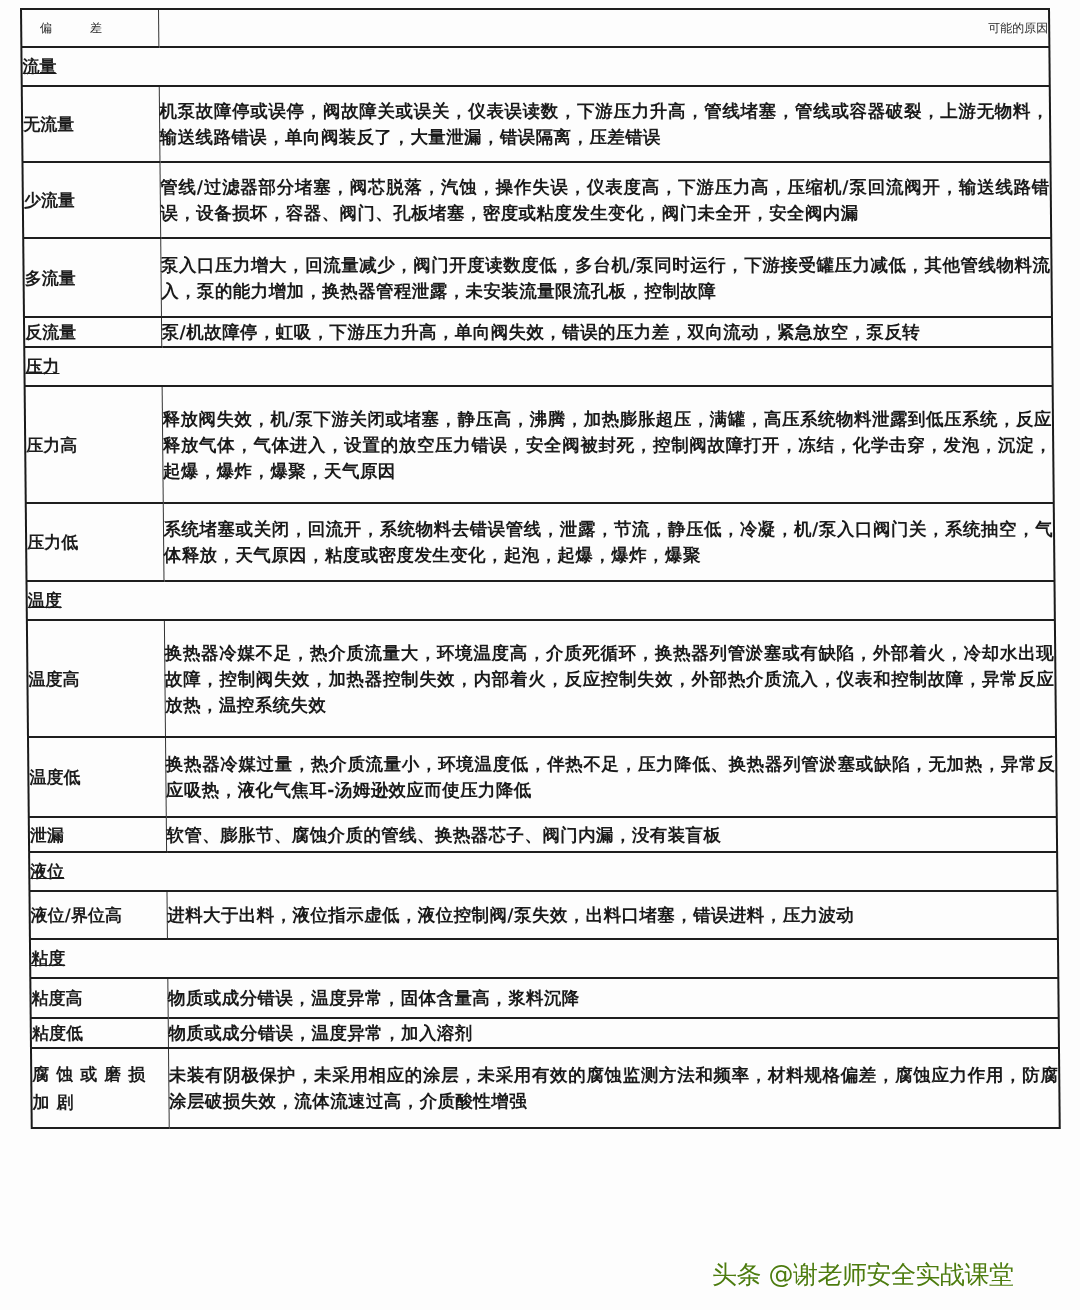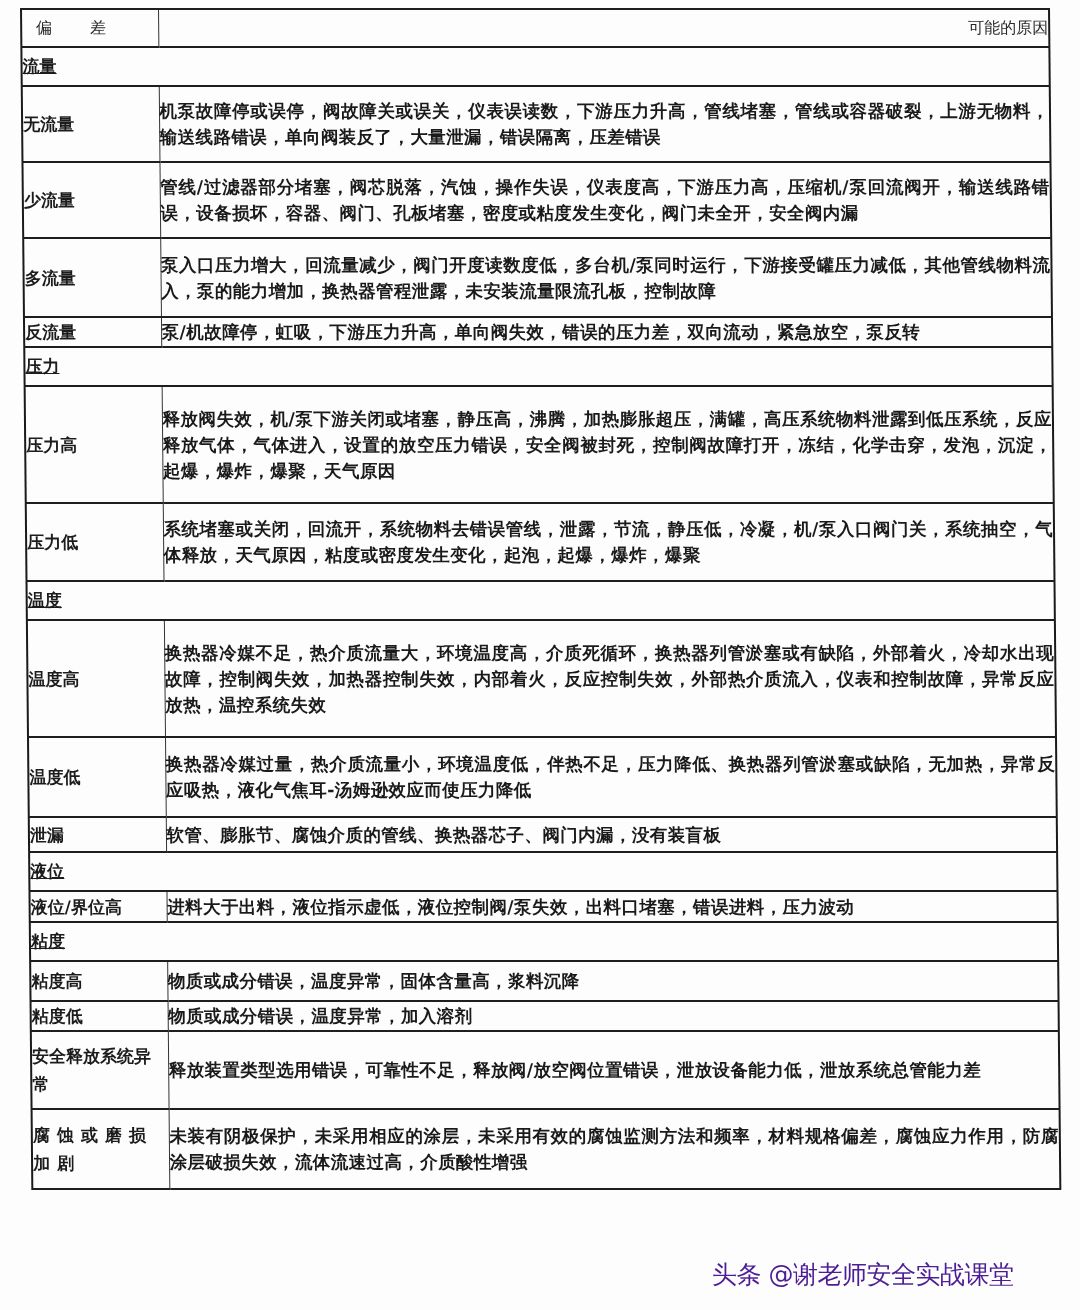--- a/index.html
+++ b/index.html
@@ -33,21 +33,21 @@
   table.hazop col.c-cause { width: 891px; }
   table.hazop th, table.hazop td {
     border-top: 2px solid #1e1e1e;
     border-bottom: 2px solid #1e1e1e;
     vertical-align: middle;
     padding: 0;
   }
   table.hazop th {
     height: 36px;
     font-weight: normal;
-    font-size: 16px;
+    font-size: 12px;
     color: #2a2a2a;
     margin-left: 12px;
   }
   th.h-dev {
     border-right: 1.5px solid #333;
     letter-spacing: 38px;
     text-align: center;
     padding-left: 30px;
   }
   th.h-cause {
@@ -79,21 +79,21 @@
     padding: 9px 10px 9px 10px;
     text-align: justify;
     letter-spacing: 0.4px;
     color: #1a1a1a;
   }
   .watermark {
     position: absolute;
     left: 712px;
     top: 1258px;
     font-size: 25px;
-    color: #4c1d95;
+    color: #4d7c0f;
     font-family: "DejaVu Sans", "Liberation Sans", sans-serif;
     text-shadow: 0 0 2px #fff, 0 0 2px #fff, 1px 1px 0 #fff, -1px -1px 0 #fff;
     white-space: nowrap;
     letter-spacing: -0.5px;
   }
 </style>
 </head>
 <body>
 
 <div class="sheet">
@@ -154,40 +154,36 @@
         <td class="cause">换热器冷媒过量，热介质流量小，环境温度低，伴热不足，压力降低、换热器列管淤塞或缺陷，无加热，异常反应吸热，液化气焦耳-汤姆逊效应而使压力降低</td>
       </tr>
       <tr style="height:35px">
         <td class="dev">泄漏</td>
         <td class="cause">软管、膨胀节、腐蚀介质的管线、换热器芯子、阀门内漏，没有装盲板</td>
       </tr>
 
       <tr>
         <td class="section" colspan="2">液位</td>
       </tr>
-      <tr style="height:31px">
+      <tr style="height:48px">
         <td class="dev">液位/界位高</td>
         <td class="cause">进料大于出料，液位指示虚低，液位控制阀/泵失效，出料口堵塞，错误进料，压力波动</td>
       </tr>
 
       <tr>
         <td class="section" colspan="2">粘度</td>
       </tr>
       <tr style="height:40px">
         <td class="dev">粘度高</td>
         <td class="cause">物质或成分错误，温度异常，固体含量高，浆料沉降</td>
       </tr>
       <tr style="height:30px">
         <td class="dev">粘度低</td>
         <td class="cause">物质或成分错误，温度异常，加入溶剂</td>
       </tr>
-      <tr style="height:78px">
-        <td class="dev">安全释放系统异常</td>
-        <td class="cause">释放装置类型选用错误，可靠性不足，释放阀/放空阀位置错误，泄放设备能力低，泄放系统总管能力差</td>
-      </tr>
       <tr style="height:80px">
         <td class="dev spaced">腐蚀或磨损加剧</td>
         <td class="cause">未装有阴极保护，未采用相应的涂层，未采用有效的腐蚀监测方法和频率，材料规格偏差，腐蚀应力作用，防腐涂层破损失效，流体流速过高，介质酸性增强</td>
       </tr>
     </tbody>
   </table>
 </div>
 
 <div class="watermark">头条 @谢老师安全实战课堂</div>
 

